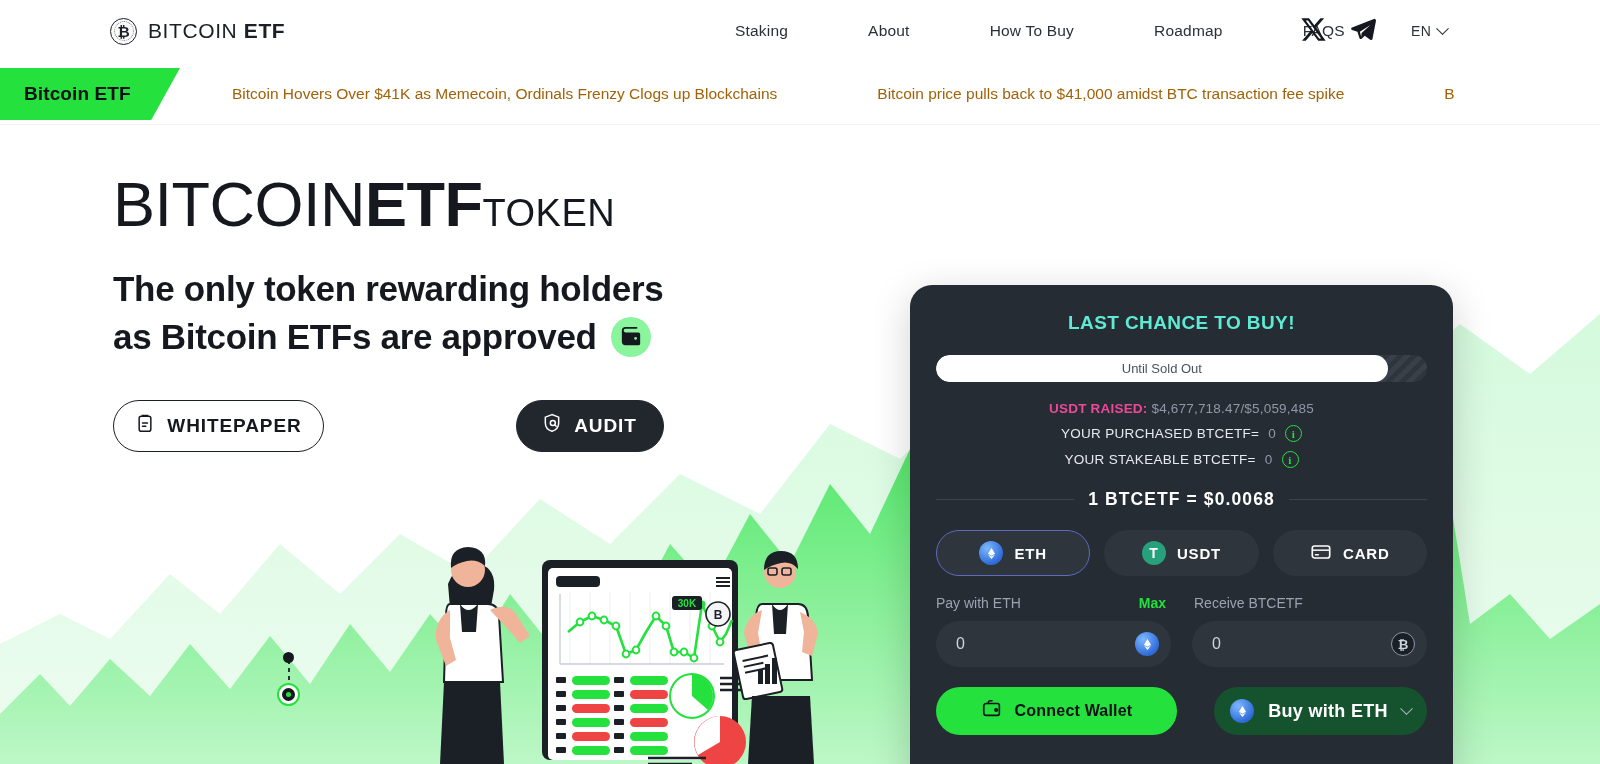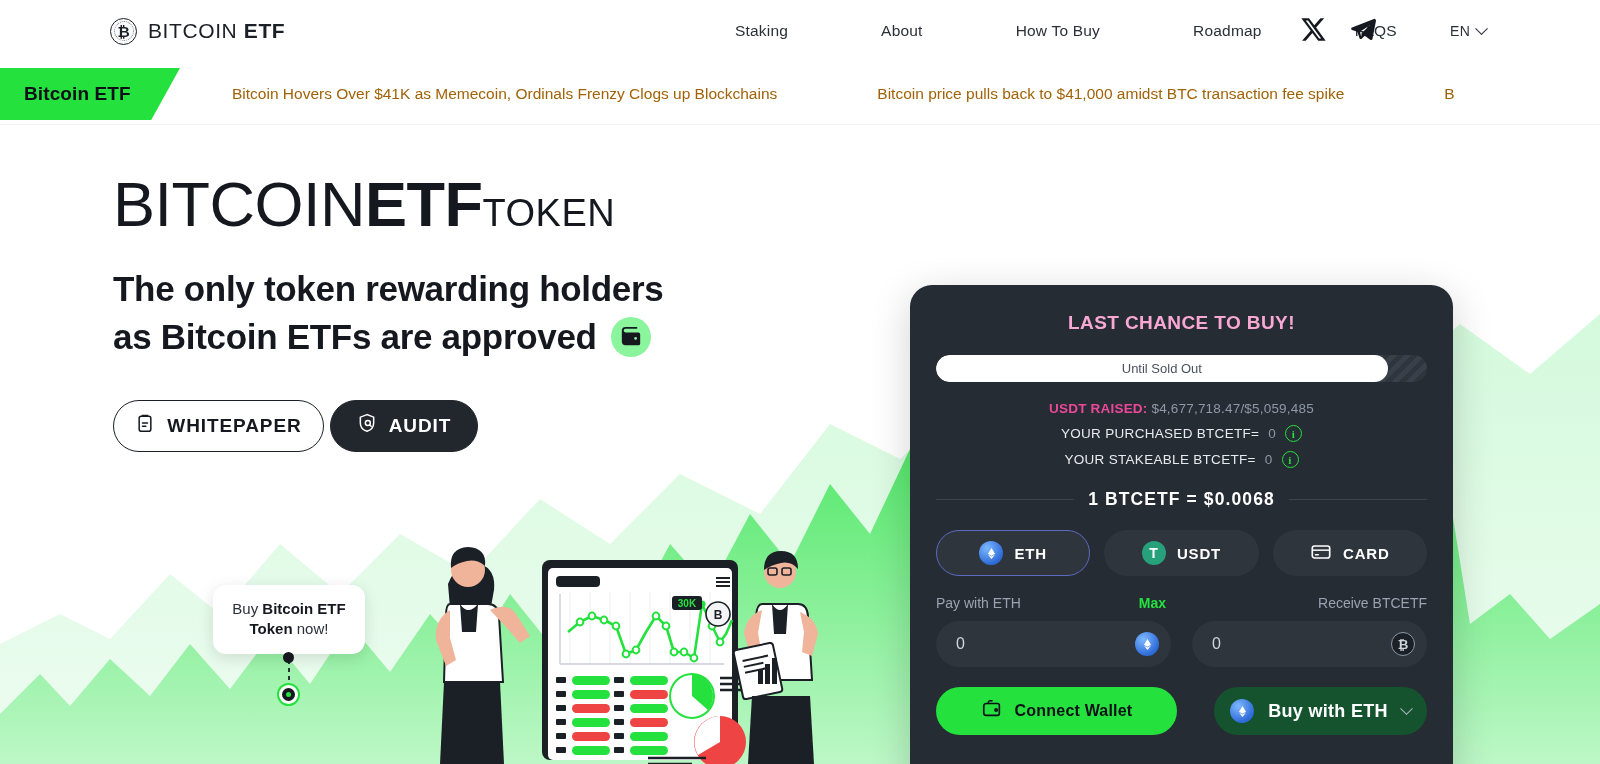--- a/index.html
+++ b/index.html
@@ -25,31 +25,31 @@
   }
   .logo-coin:before{
     content:""; position:absolute; inset:2.5px; border-radius:50%;
     border:1px dotted #1b1f26; opacity:.6;
   }
   .logo-coin span{ font-size:15px; font-weight:bold; line-height:1; color:#1b1f26; }
   .logo-text { font-size:21px; letter-spacing:.6px; color:#1b1f26; }
   .logo-text .lt-light{ font-weight:400; }
   .logo-text .lt-bold{ font-weight:700; }
 
-  .nav { position:absolute; left:735px; display:flex; align-items:flex-end; gap:17px; }
+  .nav { position:absolute; left:735px; display:flex; align-items:flex-end; gap:4px; }
   .nav a {
     font-size:15.5px; color:#2a2f38; text-decoration:none; letter-spacing:.2px;
     padding:0 0; margin-right:76px; white-space:nowrap;
   }
   .nav a:last-child{ margin-right:0; }
 
   .header-right { position:absolute; left:1300px; display:flex; align-items:center; gap:0; }
   .icon-x { margin-right:22px; display:block; }
   .icon-tg { margin-right:34px; display:block; }
-  .lang { display:flex; align-items:center; gap:7px; font-size:14px; color:#2a2f38; letter-spacing:.5px;margin-left:39px; }
+  .lang { display:flex; align-items:center; gap:7px; font-size:14px; color:#2a2f38; letter-spacing:.5px; }
   .chev { width:9px; height:9px; border-right:1.6px solid #2a2f38; border-bottom:1.6px solid #2a2f38;
           transform:rotate(45deg) translate(-2px,-2px); }
 
   
   .ticker {
     position:absolute; top:62px; left:0; width:1600px; height:63px;
     background:#ffffff; overflow:hidden; z-index:29;
     border-bottom:1px solid #f2f2f2;
   }
   .ticker-badge {
@@ -73,21 +73,21 @@
   .h1 .w1 { font-weight:300; }
   .h1 .w2 { font-weight:800; }
   .h1 .w3 { font-weight:400; font-size:38px; letter-spacing:.5px; }
   .h2 { margin-top:29px; font-size:35px; line-height:1.38; font-weight:700; color:#15191f; letter-spacing:-.3px; }
   .h2-row { display:flex; align-items:center; gap:14px; }
   .wallet-badge {
     width:40px; height:40px; border-radius:50%; background:#8bf59d;
     display:flex; align-items:center; justify-content:center; flex:0 0 auto;
   }
 
-  .btn-row { margin-top:38px; display:flex; gap:6px; }
+  .btn-row { margin-top:38px; display:flex; gap:6px;justify-content:space-between; }
   .btn {
     height:52px; border-radius:26px; display:inline-flex; align-items:center; justify-content:center;
     gap:12px; font-size:19px; font-weight:700; letter-spacing:.9px; cursor:pointer; user-select:none;
   }
   .btn-wp { width:211px; background:#fff; border:1.6px solid #1b1f26; color:#15191f; }
   .btn-audit { width:148px; background:#22272e; border:1.6px solid #22272e; color:#ffffff; }
 
   
   .illus { position:absolute; left:420px; bottom:0; width:440px; height:300px; z-index:8; }
 
@@ -105,21 +105,21 @@
                  background:#15191f; border:3px solid #fff; z-index:12;
                  box-shadow:0 0 0 2px #24e13e; }
   .tip-dot-bot:after{ content:""; position:absolute; inset:4px; border-radius:50%; background:#24e13e; }
 
   
   .widget {
     position:absolute; left:910px; top:160px; width:543px; height:604px;
     background:#262c33; border-radius:22px; z-index:20; padding:22px 26px 0 26px;
     box-shadow:0 10px 40px rgba(0,0,0,.18);
   }
-  .w-title { text-align:center; font-size:19px; font-weight:800; letter-spacing:.4px; color:#f9a8d4; margin-top:5px; }
+  .w-title { text-align:center; font-size:19px; font-weight:800; letter-spacing:.4px; color:#5eead4; margin-top:5px; }
 
   .progress { margin-top:21px; height:27px; border-radius:14px; position:relative; overflow:hidden;
               background:repeating-linear-gradient(-45deg, #3a4049 0 5px, #2f353d 5px 10px); }
   .progress-fill {
     position:absolute; left:0; top:0; height:27px; width:92%;
     background:#ffffff; border-radius:14px;
     display:flex; align-items:center; justify-content:center;
   }
   .progress-fill span{ font-size:13px; color:#4a5260; }
 
@@ -145,21 +145,21 @@
     flex:1; height:46px; border-radius:23px; background:#2e353d; border:1.5px solid transparent;
     display:flex; align-items:center; justify-content:center; gap:11px;
     font-size:15px; font-weight:700; letter-spacing:.8px; color:#ffffff; cursor:pointer;
   }
   .tab.sel { border-color:#5c6bc0; }
   .coin-eth { width:24px; height:24px; border-radius:50%;
               background:radial-gradient(circle at 35% 30%, #7db9ff, #2f6bd8 70%); display:flex; align-items:center; justify-content:center; }
   .coin-usdt { width:24px; height:24px; border-radius:50%; background:#26a17b;
                display:flex; align-items:center; justify-content:center; color:#fff; font-size:14px; font-weight:700; }
 
-  .field-labels { margin-top:19px; display:flex; align-items:center; font-size:14px;text-align:right; }
+  .field-labels { margin-top:19px; display:flex; align-items:center; font-size:14px; }
   .fl-pay { color:#9aa3b0; }
   .fl-max { color:#24e13e; font-weight:800; margin-left:auto; margin-right:0; cursor:pointer; }
   .fl-recv { color:#9aa3b0; width:233px; margin-left:28px; }
 
   .fields { margin-top:10px; display:flex; gap:21px; }
   .field { position:relative; height:46px; border-radius:23px; background:#2e353d; flex:1; display:flex; align-items:center; }
   .field input {
     background:transparent; border:none; outline:none; color:#cfd5dd;
     font-size:16px; font-family:"Liberation Sans", sans-serif; padding-left:20px; width:100%;
   }
@@ -285,23 +285,20 @@
             <path d="M12 2 4 5v7c0 5 3.5 8.5 8 10 4.5-1.5 8-5 8-10V5l-8-3z"></path>
             <circle cx="13" cy="12" r="3"></circle>
               <path d="M15.3 14.3 17 16"></path>
           </svg>
         </span>
         <span>AUDIT</span>
       </div>
     </div>
   </div>
 
-  <div class="tooltip">
-    <span>Buy </span><b>Bitcoin ETF Token</b><span> now!</span>
-  </div>
   <div class="tip-dot-top"></div>
   <div class="tip-line"></div>
   <div class="tip-dot-bot"></div>
 
   <svg class="illus" viewBox="0 0 440 300">
 
     <g>
       <path d="M28 120q10-26 32-20 16 5 14 26l-4 22-40-4z" fill="#1b1f26"></path>
       <circle cx="48" cy="106" r="17" fill="#f0b49a"></circle>
       <path d="M31 104q-2-20 17-21 19 1 17 19-8-7-18-5-10 2-16 7z" fill="#1b1f26"></path>

